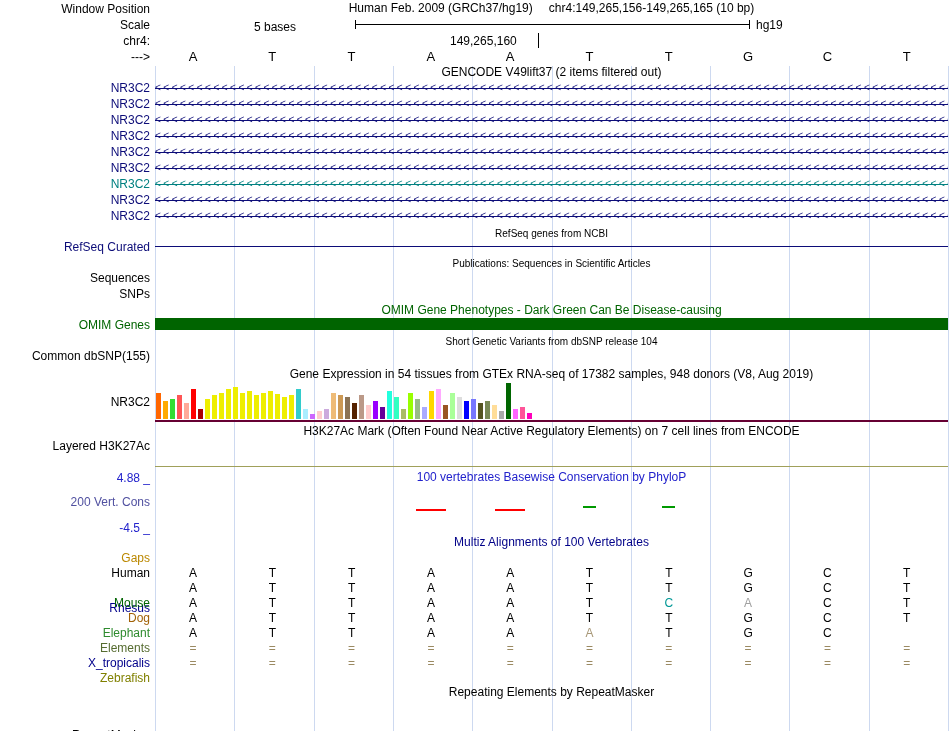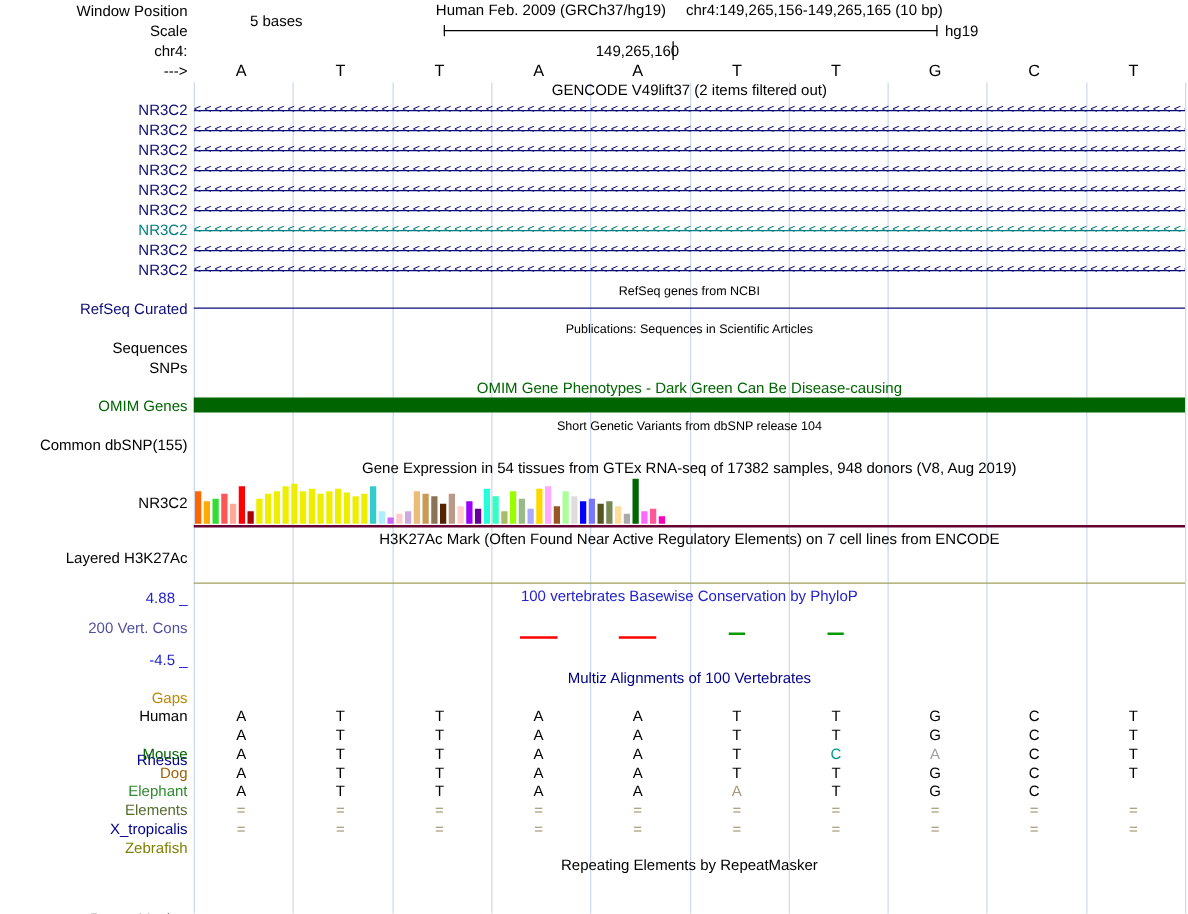--- a/index.html
+++ b/index.html
@@ -35,26 +35,26 @@
     <div class="gridline" style="left: 710.1px;"></div>
     <div class="gridline" style="left: 789.4px;"></div>
     <div class="gridline" style="left: 868.7px;"></div>
     <div class="gridline" style="left: 948px;"></div>
   </div>
 
 <div class="left-label" style="top:2px">Window Position</div>
 <div class="center-text" style="top:2px"><span>Human Feb. 2009 (GRCh37/hg19)</span><span class="titlegap">chr4:149,265,156-149,265,165 (10 bp)</span></div>
 
 <div class="left-label" style="top:18px">Scale</div>
-<div class="abs" style="top:10px;left:200px;width:150px;text-align:left">5 bases</div>
+<div class="abs" style="top:20px;left:200px;width:150px;text-align:center">5 bases</div>
 <div class="scale-line"></div>
 <div class="abs" style="top:18px;left:756px">hg19</div>
 
 <div class="left-label" style="top:34px">chr4:</div>
-<div class="abs" style="top:34px;left:450px;width:120px;text-align:center">149,265,160</div>
+<div class="abs" style="top:34px;left:450px;width:120px;">149,265,160</div>
 <div class="abs" style="top:33px;left:538px;width:1px;height:15px;background:#000"></div>
 
 <div class="left-label" style="top:50px">---&gt;</div>
 <div id="base-row">
     <div class="base-letter" style="top: 50px; left: 193px;">A</div>
     <div class="base-letter" style="top: 50px; left: 272.3px;">T</div>
     <div class="base-letter" style="top: 50px; left: 351.6px;">T</div>
     <div class="base-letter" style="top: 50px; left: 430.9px;">A</div>
     <div class="base-letter" style="top: 50px; left: 510.2px;">A</div>
     <div class="base-letter" style="top: 50px; left: 589.5px;">T</div>

